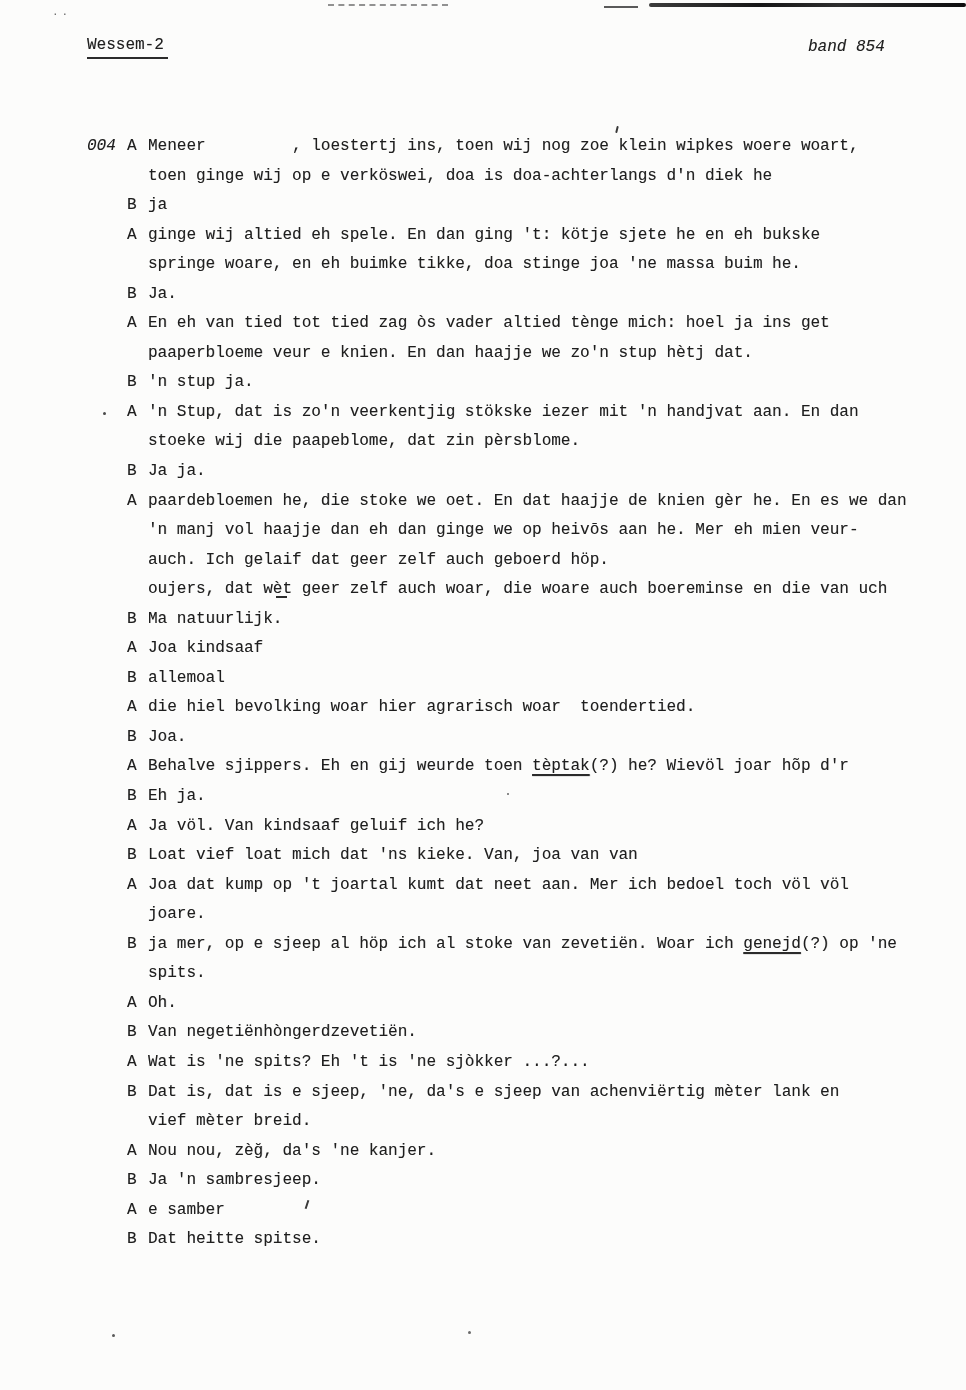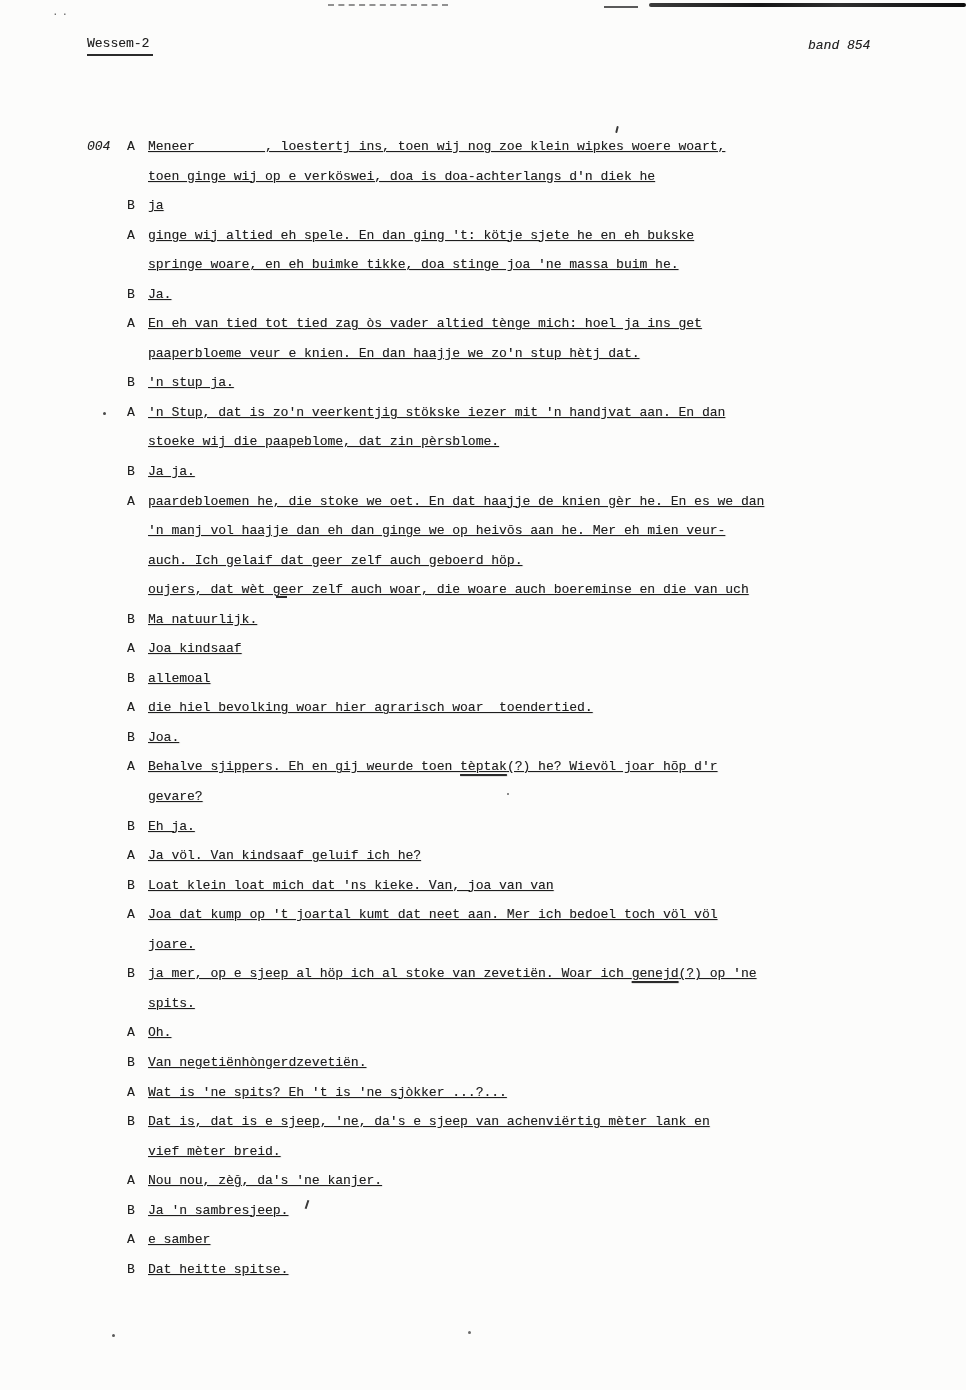--- a/index.html
+++ b/index.html
@@ -10,21 +10,21 @@
   #page {
     position: relative;
     width: 966px;
     height: 1390px;
     background: #fcfcfb;
     overflow: hidden;
     font-family: "Liberation Mono", "DejaVu Sans Mono", monospace;
     color: #1e1e1e;
   }
   .typewriter {
-    font-size: 13px;
+    font-size: 16px;
     letter-spacing: 0;
     text-shadow: 0.3px 0.3px 0 rgba(20,20,20,0.35);
   }
   
   #header-left {
     position: absolute;
     left: 87px;
     top: 36px;
     border-bottom: 2px solid #2b2b2b;
     padding: 0 4px 3px 0;
@@ -38,21 +38,21 @@
   
   #transcript {
     position: absolute;
     left: 87px;
     top: 132px;
     width: 870px;
   }
   .turn { display: flex; align-items: flex-start; }
   .num  { width: 40px; flex: 0 0 40px; line-height: 29.55px; white-space: pre; font-style: italic; }
   .spk  { width: 21px; flex: 0 0 21px; line-height: 29.55px; white-space: pre; }
-  .txt  { flex: 1 1 auto; text-decoration: underline; }
+  .txt  { flex: 1 1 auto; }
   .line { height: 29.55px; line-height: 29.55px; white-space: pre; }
   .u {
     text-decoration: underline;
     text-decoration-thickness: 1.6px;
     text-underline-offset: 4px;
     text-decoration-color: #2b2b2b;
   }
   
   .artifact { position: absolute; pointer-events: none; }
   #art-top-dashes { left: 328px; top: 4px; width: 120px; height: 0; border-top: 2px dashed #6e6e6e; opacity: 0.75; }
@@ -192,42 +192,41 @@
         <div class="spk">B</div>
         <div class="txt">
           <div class="line"><span>Joa.</span></div>
         </div>
       </div>
       <div class="turn">
         <div class="num"></div>
         <div class="spk">A</div>
         <div class="txt">
           <div class="line"><span>Behalve sjippers. Eh en gij weurde toen </span><span class="u">tèptak</span><span>(?) he? Wievöl joar hõp d'r</span></div>
-          <div class="line"><span>gevare?</span></div>
         </div>
       </div>
       <div class="turn">
         <div class="num"></div>
         <div class="spk">B</div>
         <div class="txt">
           <div class="line"><span>Eh ja.</span></div>
         </div>
       </div>
       <div class="turn">
         <div class="num"></div>
         <div class="spk">A</div>
         <div class="txt">
           <div class="line"><span>Ja völ. Van kindsaaf geluif ich he?</span></div>
         </div>
       </div>
       <div class="turn">
         <div class="num"></div>
         <div class="spk">B</div>
         <div class="txt">
-          <div class="line"><span>Loat klein loat mich dat 'ns kieke. Van, joa van van</span></div>
+          <div class="line"><span>Loat vief loat mich dat 'ns kieke. Van, joa van van</span></div>
         </div>
       </div>
       <div class="turn">
         <div class="num"></div>
         <div class="spk">A</div>
         <div class="txt">
           <div class="line"><span>Joa dat kump op 't joartal kumt dat neet aan. Mer ich bedoel toch völ völ</span></div>
           <div class="line"><span>joare.</span></div>
         </div>
       </div>

